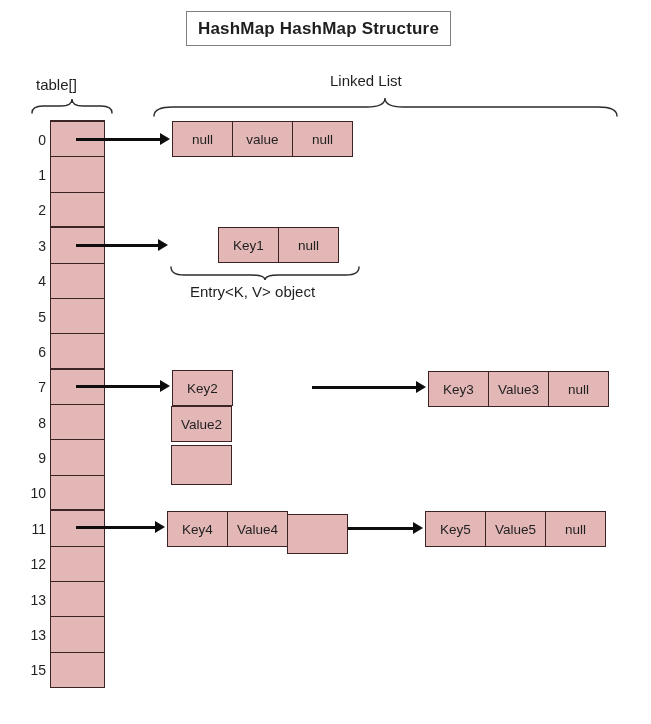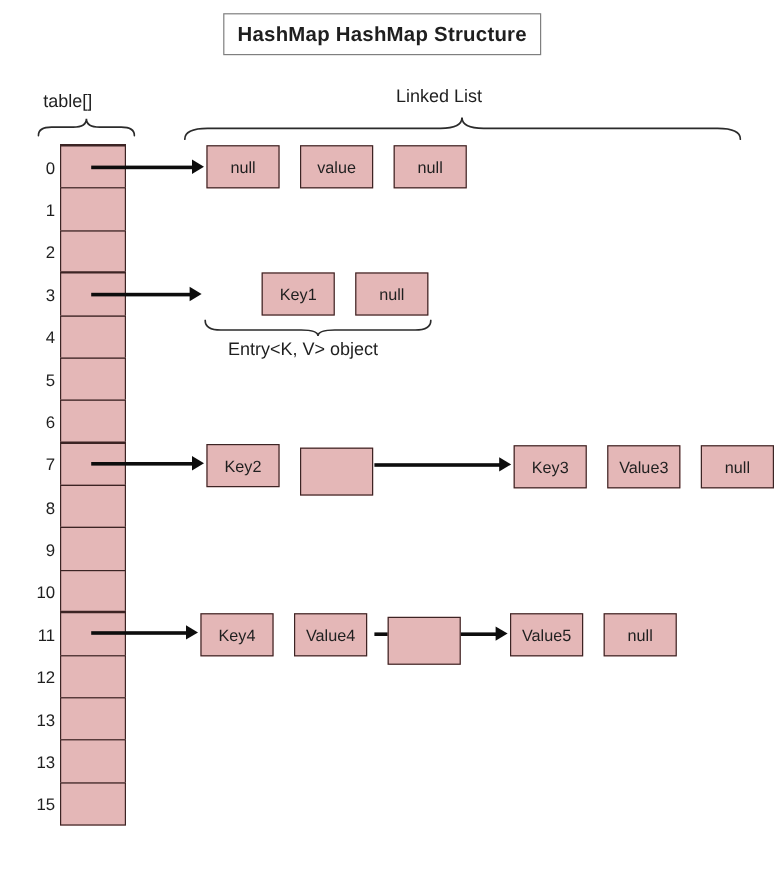--- a/index.html
+++ b/index.html
@@ -38,21 +38,21 @@
   .idx-col{width:26px;margin-right:4px;height:566px;display:flex;flex-direction:column;}
   .bucket-index{flex:1;display:flex;align-items:center;justify-content:flex-end;font-size:14px;}
   .cells-col{width:55px;height:566px;display:flex;flex-direction:column;}
   .bucket-cell{
     flex:1;box-sizing:border-box;background:var(--cell-fill);
     border:1px solid var(--cell-border);margin-top:-1px;
   }
   .bucket-cell:first-child{margin-top:0;}
   .bucket-cell.active{border-top-width:2px;margin-top:-2px;}
   
-  .node{display:flex;align-items:flex-start;gap:18px;}
+  .node{display:flex;align-items:flex-start;}
   .node-cell{
     box-sizing:border-box;width:61px;height:36px;margin-left:-1px;
     background:var(--cell-fill);border:1px solid var(--cell-border);
     display:flex;align-items:center;justify-content:center;
     font-size:13.5px;
   }
   .node-cell:first-child{margin-left:0;}
   .node-cell.ptr{height:40px;margin-top:3px;}
   
   .arrow{height:3px;background:var(--arrow);}
@@ -129,35 +129,37 @@
 
   <div class="abs node" style="left:172px;top:121px;">
       <div class="node-cell">null</div>
       <div class="node-cell">value</div>
       <div class="node-cell">null</div>
     </div>
   <div class="abs node" style="left:170px;top:227px;padding-left:48px;">
       <div class="node-cell">Key1</div>
       <div class="node-cell">null</div>
     </div>
-  <div class="abs node" style="left:172px;top:370px;">
+  <div class="abs node" style="left:172px;top:370px;flex-direction:column;">
       <div class="node-cell">Key2</div>
+      <div class="node-cell">Value2</div>
       <div class="node-cell ptr"></div>
     </div>
   <div class="abs node" style="left:428px;top:371px;">
       <div class="node-cell">Key3</div>
       <div class="node-cell">Value3</div>
       <div class="node-cell">null</div>
     </div>
   <div class="abs node" style="left:167px;top:511px;">
       <div class="node-cell">Key4</div>
       <div class="node-cell">Value4</div>
       <div class="node-cell ptr"></div>
     </div>
   <div class="abs node" style="left:425px;top:511px;">
+      <div class="node-cell">Key5</div>
       <div class="node-cell">Value5</div>
       <div class="node-cell">null</div>
     </div>
 
   <svg class="abs" style="left:170px;top:266px;" width="190" height="16">
     <path class="brace" d="M1,1 Q1,9 14,9 L81,9 Q95,9 95,14 Q95,9 109,9 L176,9 Q189,9 189,1"></path>
   </svg>
   <div class="abs seclabel lbl-entry">Entry&lt;K, V&gt; object</div>
 
 </div>

